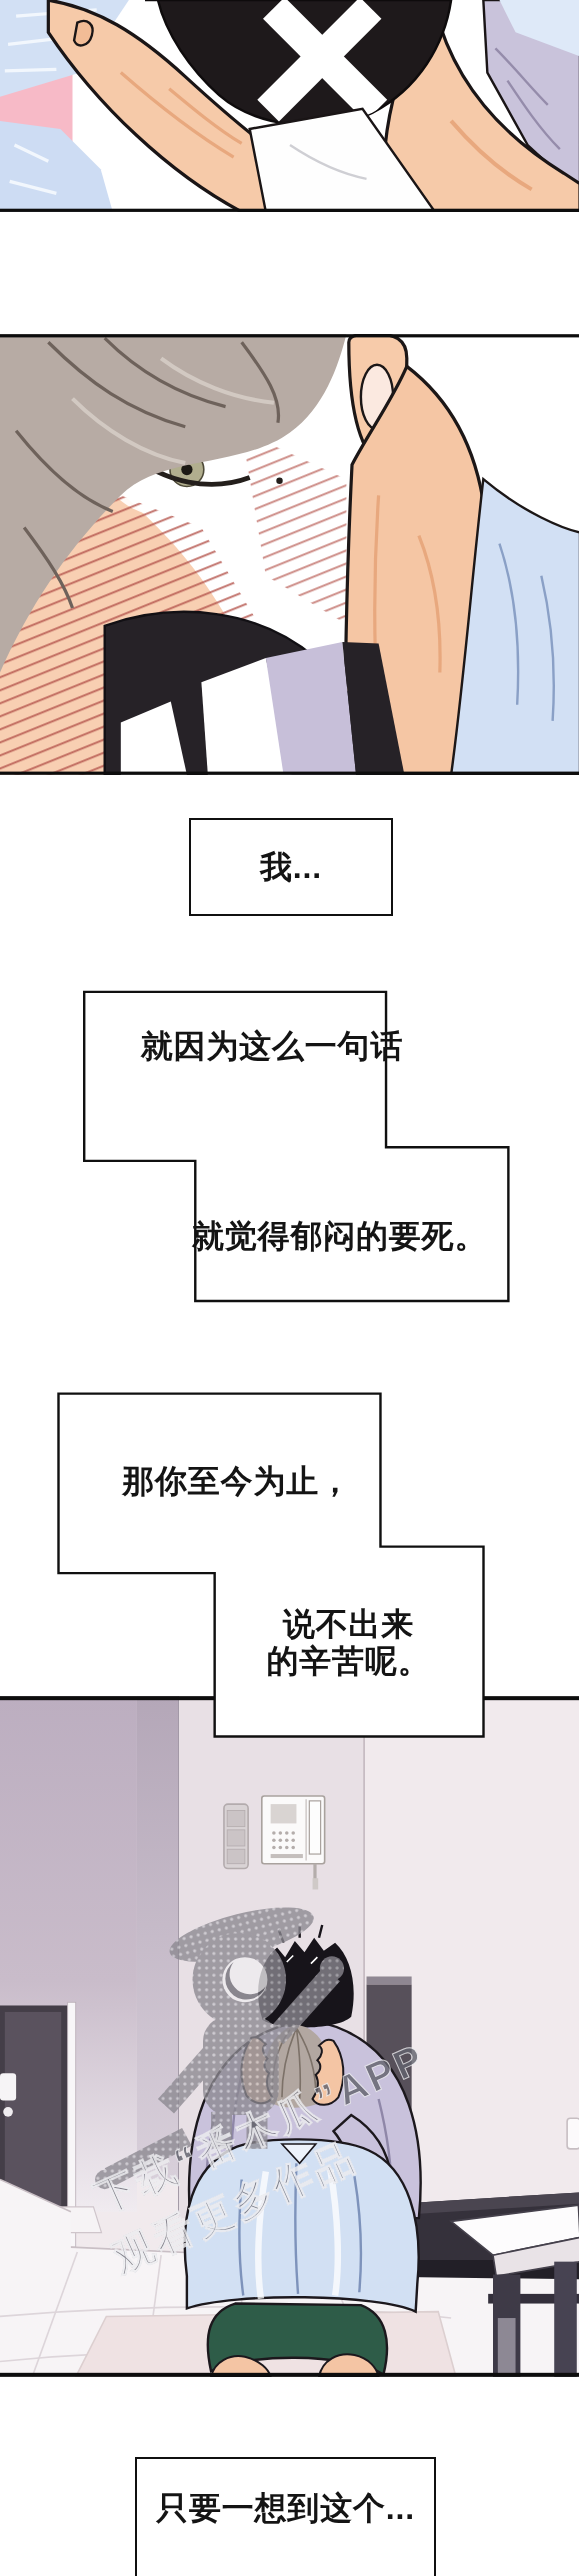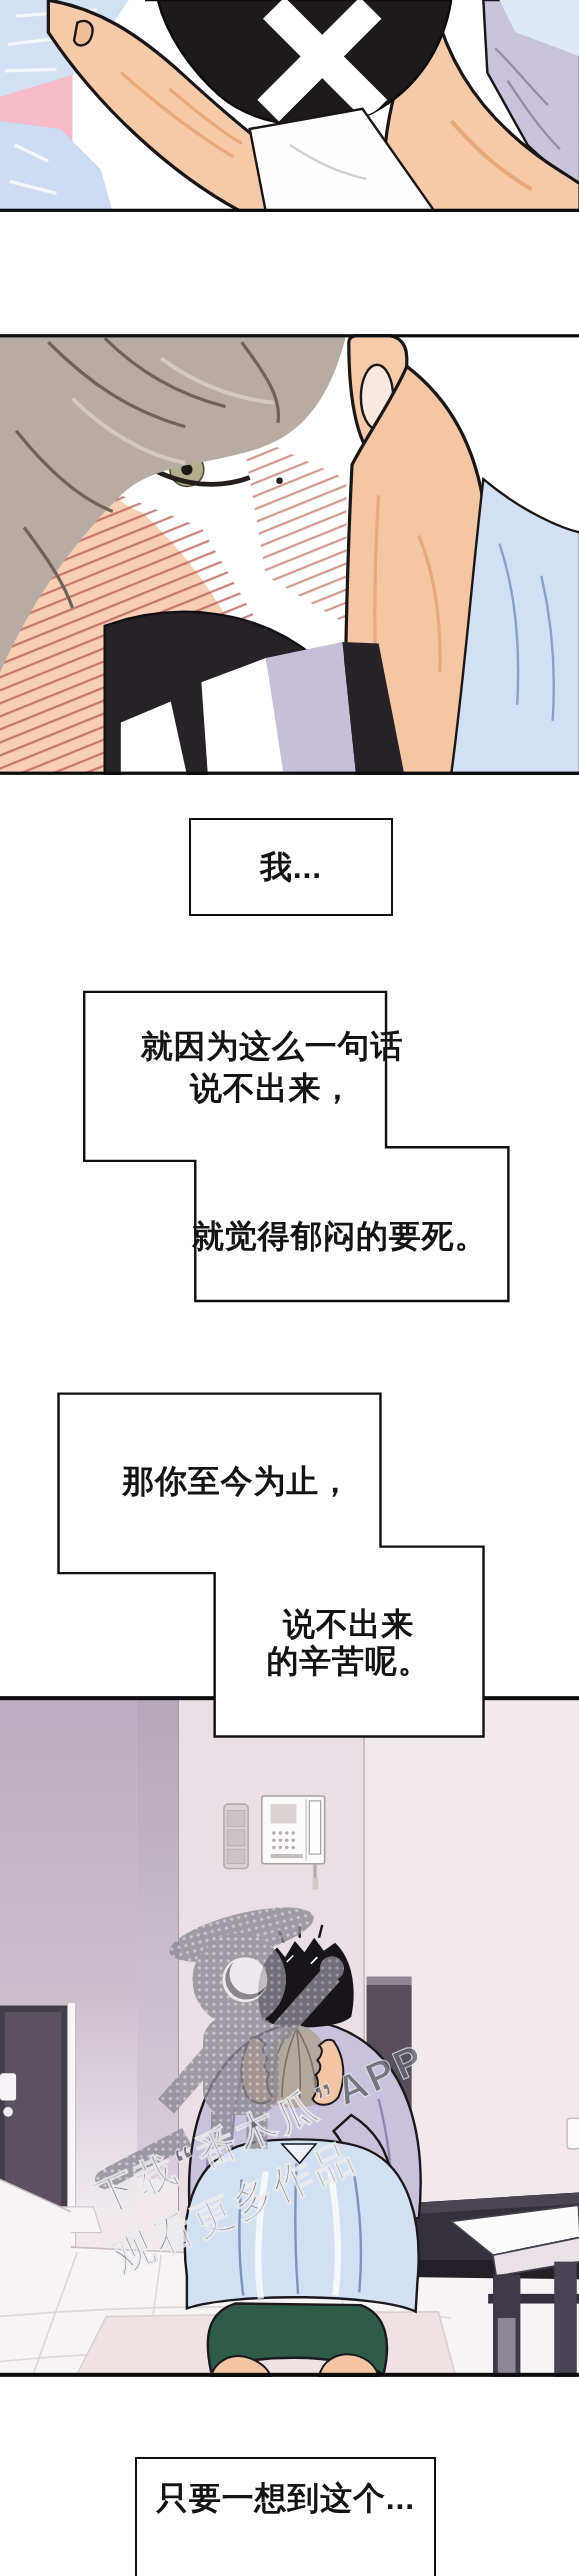--- a/index.html
+++ b/index.html
@@ -112,21 +112,20 @@
 
   <div class="speech" style="left:189px;top:818px;width:204px;height:98px;">
     <span class="dlg" style="position:static;">我...</span>
   </div>
 
   <svg class="stepbox" style="left:72px;top:979px;" width="451" height="330" viewBox="0 0 560 410">
     <polygon points="15,16 390,16 390,209 542,209 542,400 153,400 153,226 15,226" fill="#ffffff" stroke="#101010" stroke-width="3"></polygon>
   </svg>
   <div class="dlg" style="left:85px;top:1025px;width:302px;padding-left:36px;">
     <div>就因为这么一句话</div>
-    <div>说不出来，</div>
   </div>
   <div class="dlg" style="left:192px;top:1215px;width:267px;">就觉得郁闷的要死。</div>
 
   <svg class="stepbox" style="left:47px;top:1384px;" width="448" height="359" viewBox="0 0 556 446">
     <polygon points="14,12 414,12 414,202 542,202 542,438 208,438 208,235 14,235" fill="#ffffff" stroke="#101010" stroke-width="3"></polygon>
   </svg>
   <div class="dlg" style="left:58px;top:1460px;width:358px;">那你至今为止，</div>
   <div class="dlg small-lh" style="left:214px;top:1606px;width:269px;">
     <div>说不出来</div>
     <div>的辛苦呢。</div>
@@ -271,17 +270,17 @@
         <text x="330" y="552" text-anchor="middle" transform="rotate(-24 330 552)">下载“番木瓜”APP</text>
         <text x="298" y="650" text-anchor="middle" transform="rotate(-24 298 650)">观看更多作品</text>
       </g>
 
       <rect x="0" y="0" width="720" height="5" fill="#0d0d0d"></rect>
       <rect x="0" y="840" width="720" height="5" fill="#0d0d0d"></rect>
     </svg>
   </figure>
 
   <div class="speech" style="left:135px;top:2457px;width:301px;height:119px;border-bottom:none;align-items:flex-start;">
-    <span class="dlg" style="position:static;margin-top:18px;">只要一想到这个...</span>
+    <span class="dlg" style="position:static;margin-top:28px;">只要一想到这个...</span>
   </div>
 
 </div>
 
 
 </body></html>

